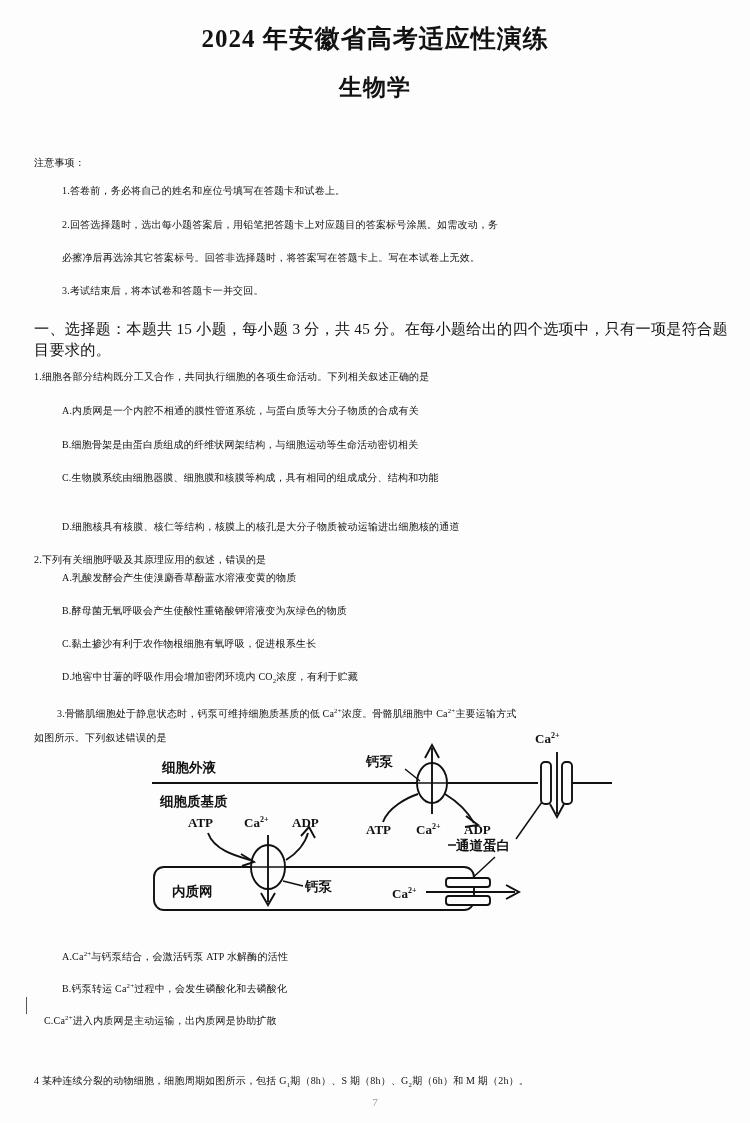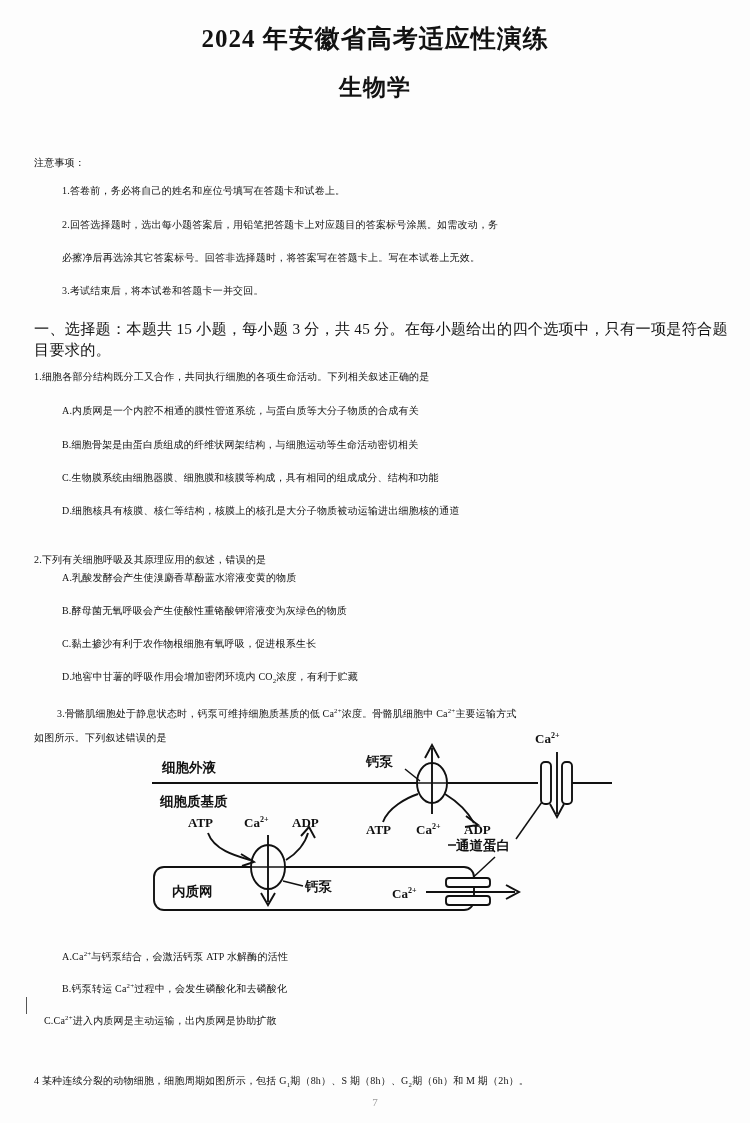--- a/index.html
+++ b/index.html
@@ -124,21 +124,21 @@
   <div class="tx notice-item" style="top:210px;">2.回答选择题时，选出每小题答案后，用铅笔把答题卡上对应题目的答案标号涂黑。如需改动，务</div>
   <div class="tx notice-item" style="top:243px;">必擦净后再选涂其它答案标号。回答非选择题时，将答案写在答题卡上。写在本试卷上无效。</div>
   <div class="tx notice-item" style="top:276px;">3.考试结束后，将本试卷和答题卡一并交回。</div>
 
   <div class="wrap sec-head">一、选择题：本题共 15 小题，每小题 3 分，共 45 分。在每小题给出的四个选项中，只有一项是符合题目要求的。</div>
 
   <div class="tx q-stem" style="top:362px;">1.细胞各部分结构既分工又合作，共同执行细胞的各项生命活动。下列相关叙述正确的是</div>
   <div class="tx opt" style="top:430px;">B.细胞骨架是由蛋白质组成的纤维状网架结构，与细胞运动等生命活动密切相关</div>
   <div class="tx opt" style="top:396px;">A.内质网是一个内腔不相通的膜性管道系统，与蛋白质等大分子物质的合成有关</div>
   <div class="tx opt" style="top:463px;">C.生物膜系统由细胞器膜、细胞膜和核膜等构成，具有相同的组成成分、结构和功能</div>
-  <div class="tx opt" style="top:496px;">D.细胞核具有核膜、核仁等结构，核膜上的核孔是大分子物质被动运输进出细胞核的通道</div>
+  <div class="tx opt" style="top:512px;">D.细胞核具有核膜、核仁等结构，核膜上的核孔是大分子物质被动运输进出细胞核的通道</div>
 
   <div class="tx q-stem" style="top:545px;">2.下列有关细胞呼吸及其原理应用的叙述，错误的是</div>
   <div class="tx opt" style="top:563px;">A.乳酸发酵会产生使溴麝香草酚蓝水溶液变黄的物质</div>
   <div class="tx opt" style="top:596px;">B.酵母菌无氧呼吸会产生使酸性重铬酸钾溶液变为灰绿色的物质</div>
   <div class="tx opt" style="top:629px;">C.黏土掺沙有利于农作物根细胞有氧呼吸，促进根系生长</div>
   <div class="tx opt" style="top:662px;"><span>D.地窖中甘薯的呼吸作用会增加密闭环境内 CO</span><sub>2</sub><span>浓度，有利于贮藏</span></div>
 
   <div class="tx" style="left:43px; top:696px; text-indent:14px;"><span>3.骨骼肌细胞处于静息状态时，钙泵可维持细胞质基质的低 Ca</span><sup>2+</sup><span>浓度。骨骼肌细胞中 Ca</span><sup>2+</sup><span>主要运输方式</span></div>
   <div class="tx" style="left:34px; top:723px;">如图所示。下列叙述错误的是</div>
 

